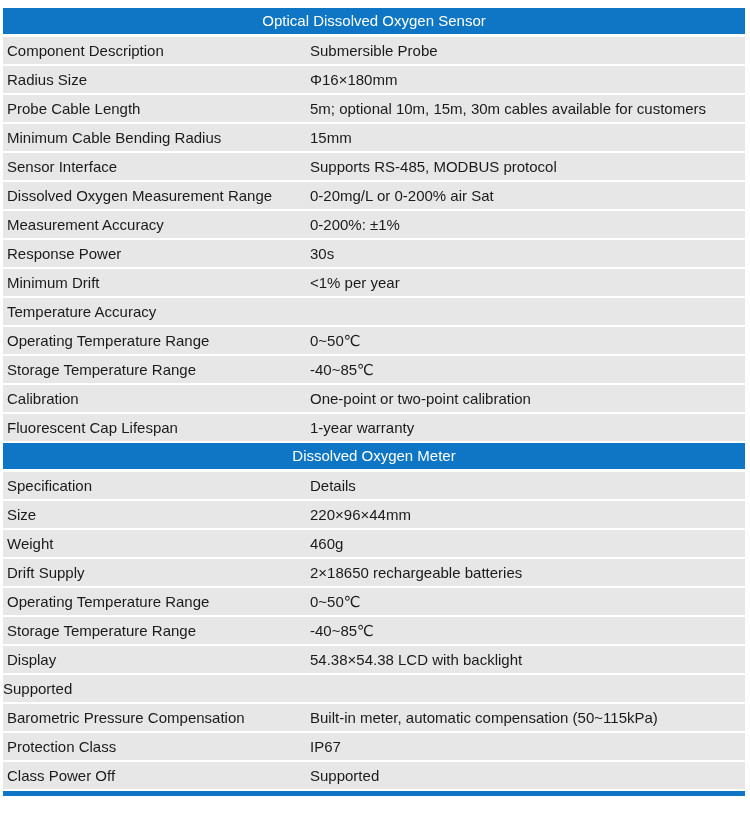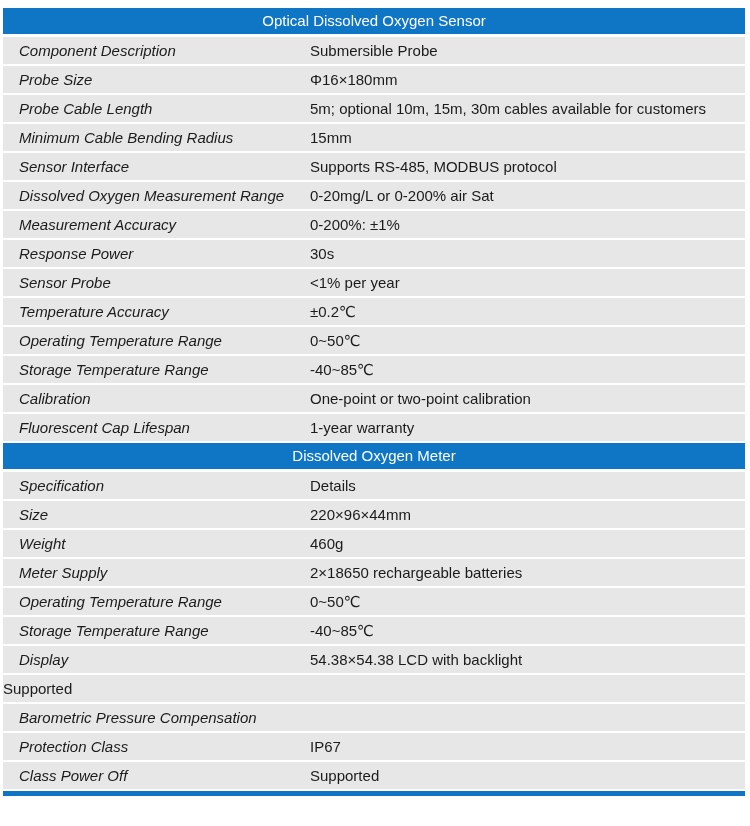--- a/index.html
+++ b/index.html
@@ -40,23 +40,22 @@
     align-items: center;
     font-size: 15px;
   }
   .cell {
     white-space: nowrap;
     overflow: hidden;
   }
   .cell.label {
     box-sizing: border-box;
     width: 307px;
-    padding-left: 16px;
+    padding-left: 4px;
     flex: 0 0 307px;
-    font-style: italic;
   }
   .cell.value {
     flex: 1 1 auto;
     padding-right: 20px;
   }
   .bottom-bar {
     height: 5px;
     background: #0e76c4;
     margin-top: 1px;
   }
@@ -70,21 +69,21 @@
     <div class="section-header">
       <span class="title">Optical Dissolved Oxygen Sensor</span>
     </div>
     <div class="rows">
   <div class="row">
     <div class="cell label">Component Description</div>
     <div class="cell value">Submersible Probe</div>
   </div>
 
   <div class="row">
-    <div class="cell label">Probe Size</div>
+    <div class="cell label">Radius Size</div>
     <div class="cell value">Φ16×180mm</div>
   </div>
 
 
   <div class="row">
     <div class="cell label">Probe Cable Length</div>
     <div class="cell value">5m; optional 10m, 15m, 30m cables available for customers</div>
   </div>
 
   <div class="row">
@@ -106,27 +105,26 @@
     <div class="cell label">Measurement Accuracy</div>
     <div class="cell value">0-200%: ±1%</div>
   </div>
 
   <div class="row">
     <div class="cell label">Response Power</div>
     <div class="cell value">30s</div>
   </div>
 
   <div class="row">
-    <div class="cell label">Sensor Probe</div>
+    <div class="cell label">Minimum Drift</div>
     <div class="cell value">&lt;1% per year</div>
   </div>
 
   <div class="row">
     <div class="cell label">Temperature Accuracy</div>
-    <div class="cell value">±0.2℃</div>
   </div>
 
   <div class="row">
     <div class="cell label">Operating Temperature Range</div>
     <div class="cell value">0~50℃</div>
   </div>
 
   <div class="row">
     <div class="cell label">Storage Temperature Range</div>
     <div class="cell value">-40~85℃</div>
@@ -158,21 +156,21 @@
     <div class="cell label">Size</div>
     <div class="cell value">220×96×44mm</div>
   </div>
 
   <div class="row">
     <div class="cell label">Weight</div>
     <div class="cell value">460g</div>
   </div>
 
   <div class="row">
-    <div class="cell label">Meter Supply</div>
+    <div class="cell label">Drift Supply</div>
     <div class="cell value">2×18650 rechargeable batteries</div>
   </div>
 
   <div class="row">
     <div class="cell label">Operating Temperature Range</div>
     <div class="cell value">0~50℃</div>
   </div>
 
   <div class="row">
     <div class="cell label">Storage Temperature Range</div>
@@ -183,20 +181,21 @@
     <div class="cell label">Display</div>
     <div class="cell value">54.38×54.38 LCD with backlight</div>
   </div>
 
   <div class="row">
     <div class="cell value">Supported</div>
   </div>
 
   <div class="row">
     <div class="cell label">Barometric Pressure Compensation</div>
+    <div class="cell value">Built-in meter, automatic compensation (50~115kPa)</div>
   </div>
 
   <div class="row">
     <div class="cell label">Protection Class</div>
     <div class="cell value">IP67</div>
   </div>
 
   <div class="row">
     <div class="cell label">Class Power Off</div>
     <div class="cell value">Supported</div>

